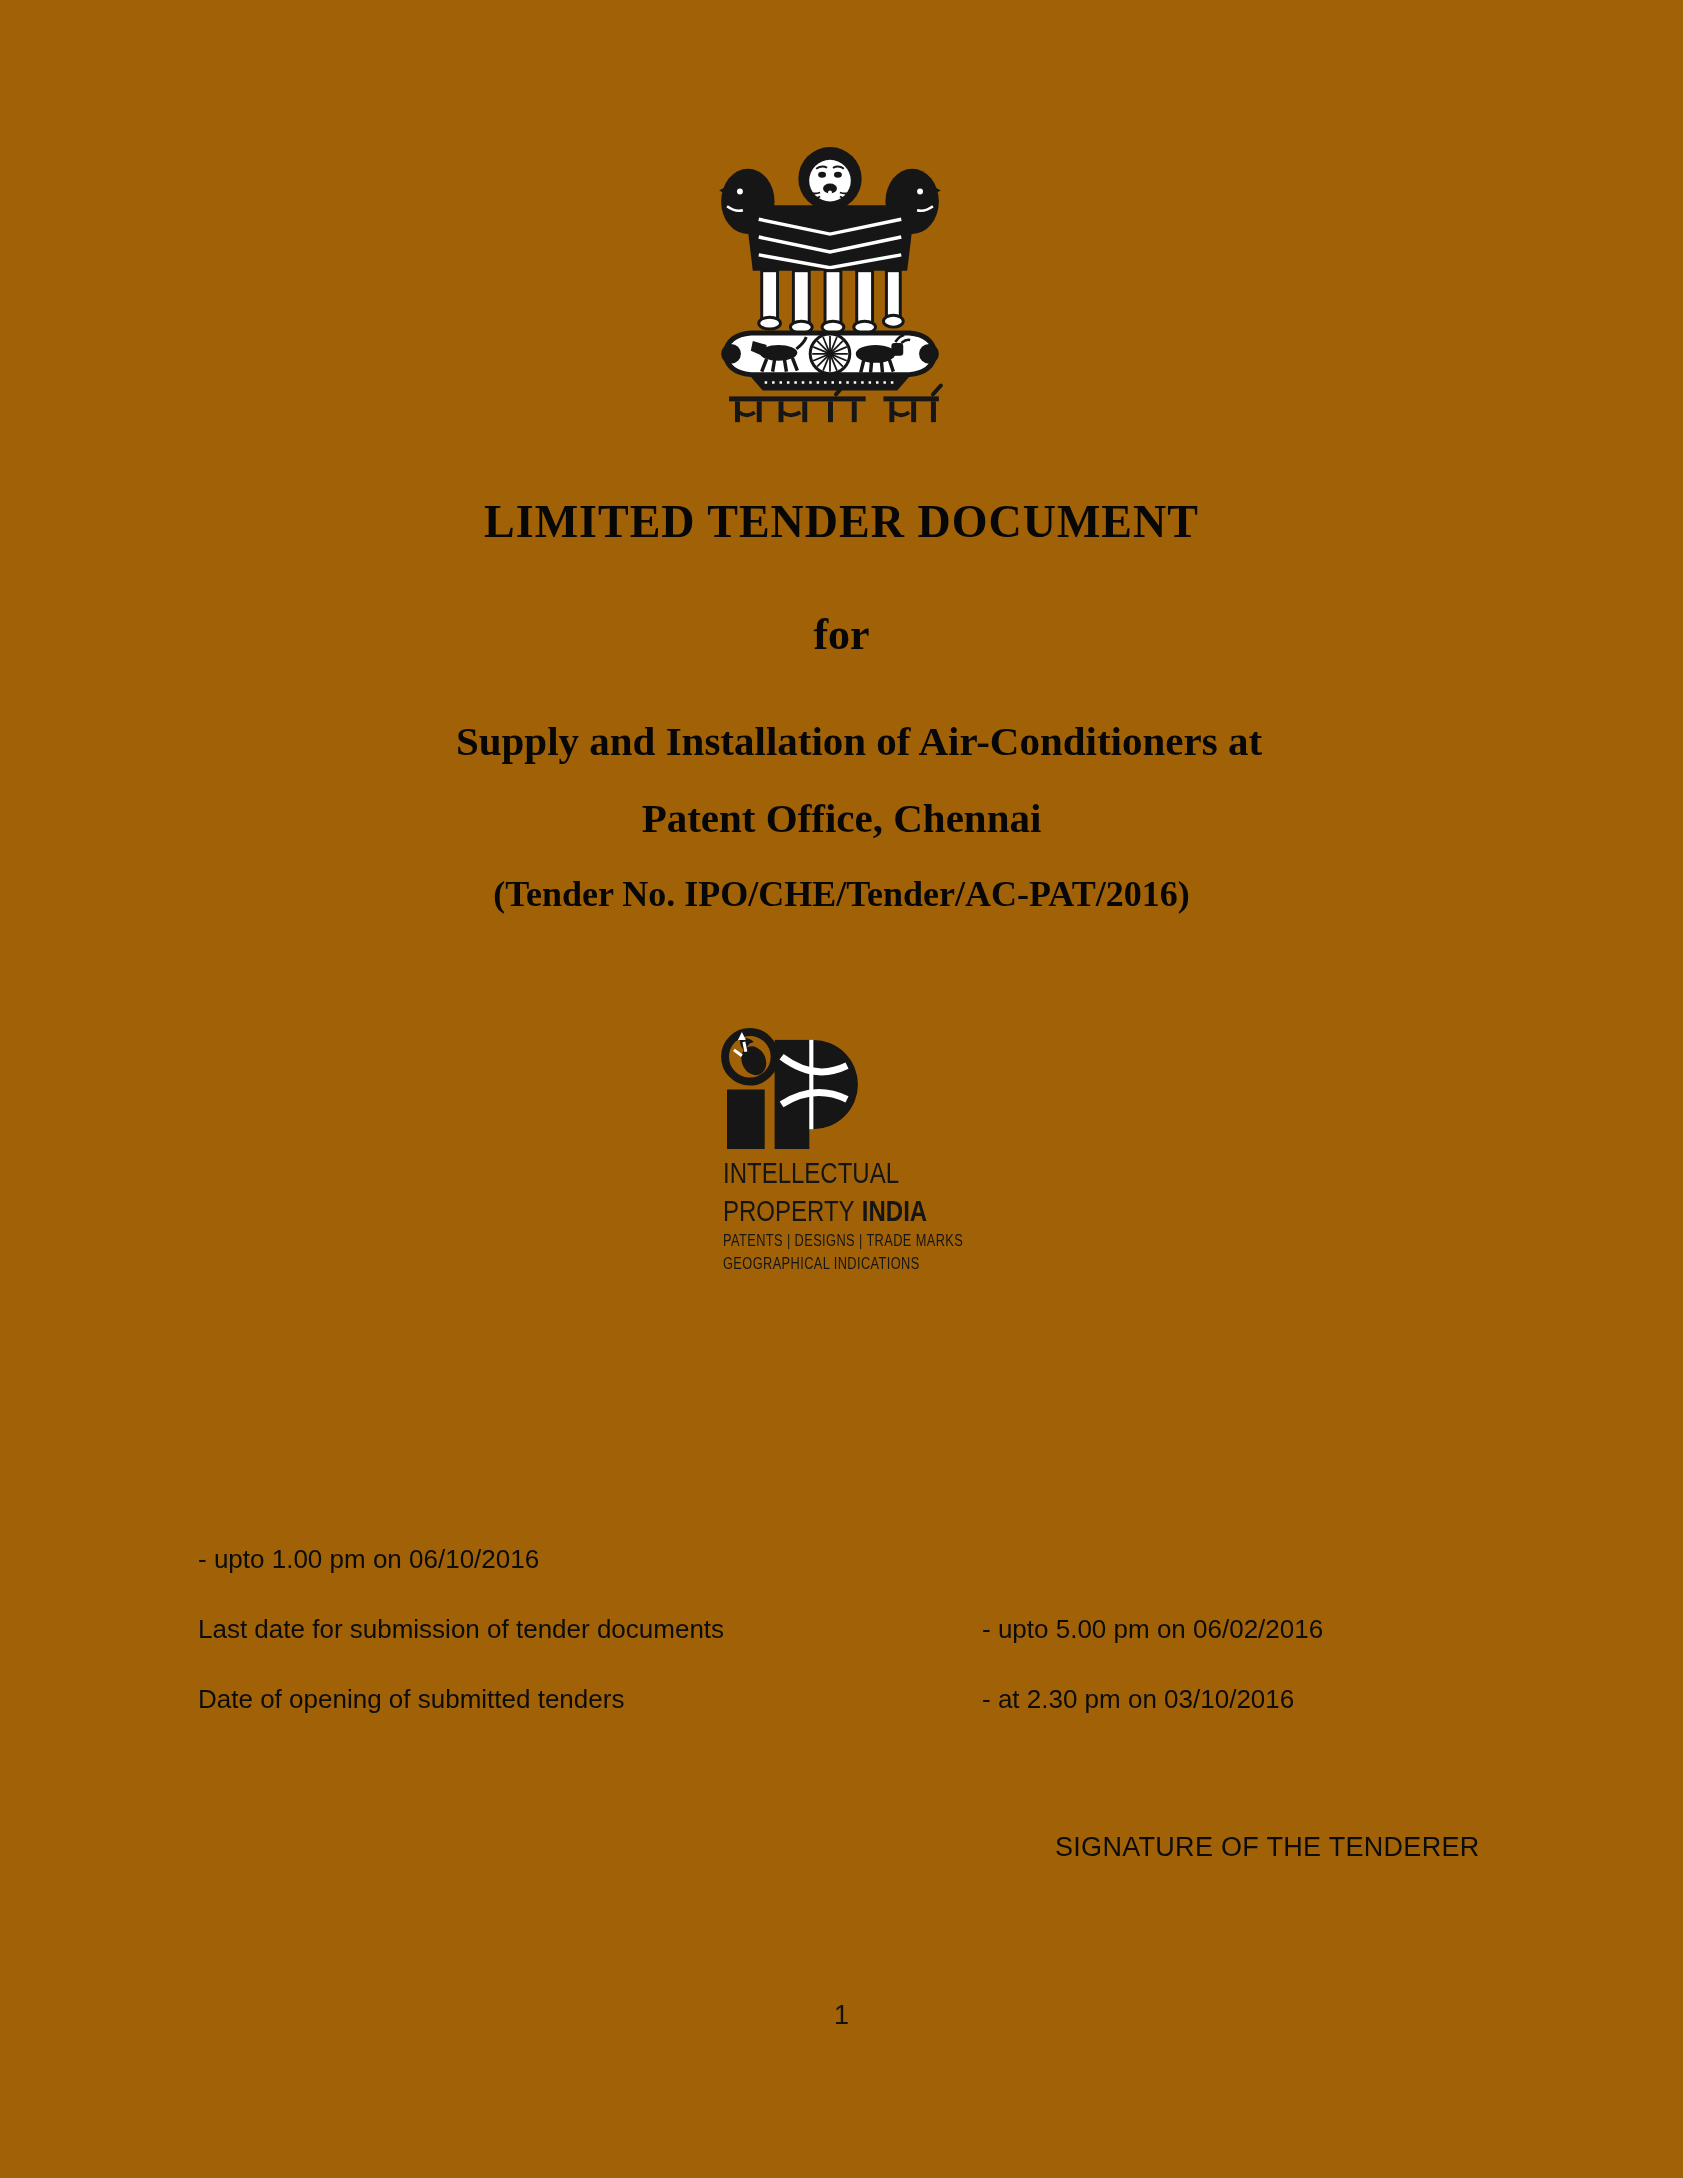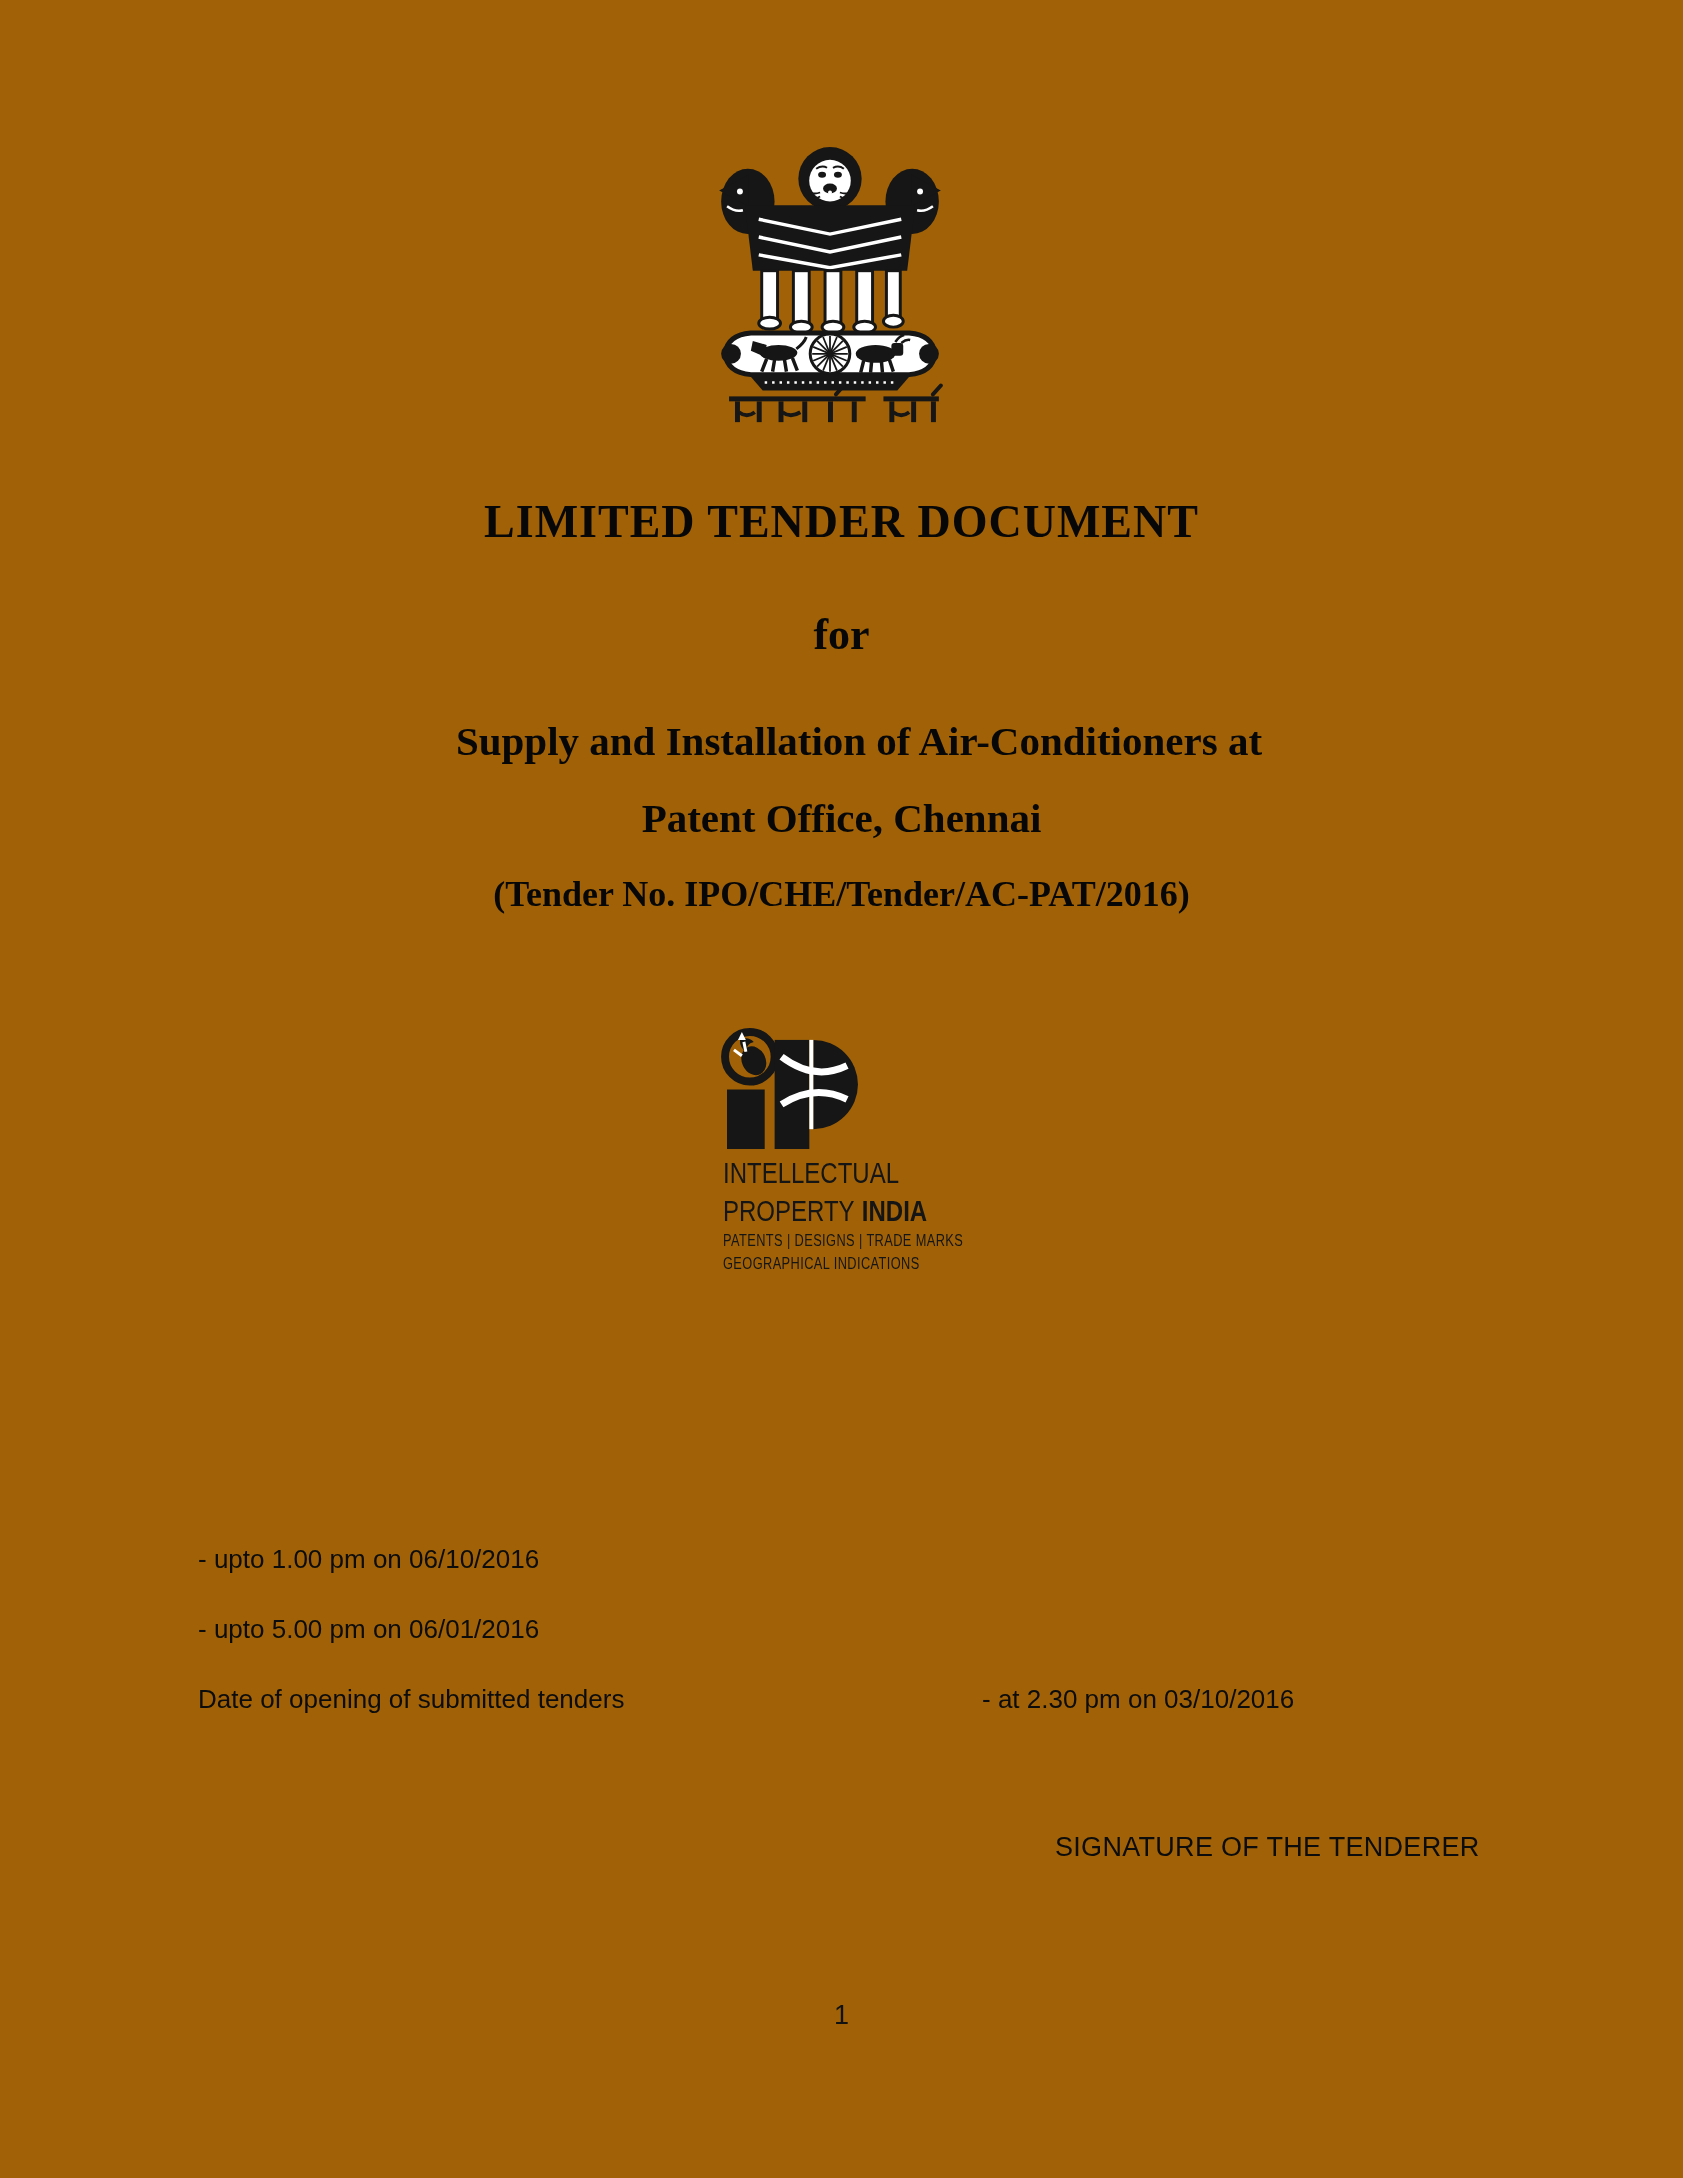--- a/index.html
+++ b/index.html
@@ -165,21 +165,22 @@
   <div class="abs iplogo-text ip-l1">INTELLECTUAL</div>
   <div class="abs iplogo-text ip-l2"><span>PROPERTY</span><span class="bold">INDIA</span></div>
   <div class="abs iplogo-text ip-l3">PATENTS | DESIGNS | TRADE MARKS</div>
   <div class="abs iplogo-text ip-l4">GEOGRAPHICAL INDICATIONS</div>
 
   <div class="abs schedule">
     <div class="sched-row">
       <span class="sched-value">- upto 1.00 pm on 06/10/2016</span>
     </div>
     <div class="sched-row">
-      <span class="sched-value">- upto 5.00 pm on 06/01/2016</span>
+      <span class="sched-label">Last date for submission of tender documents</span>
+      <span class="sched-value">- upto 5.00 pm on 06/02/2016</span>
     </div>
     <div class="sched-row">
       <span class="sched-label">Date of opening of submitted tenders</span>
       <span class="sched-value">- at 2.30 pm on 03/10/2016</span>
     </div>
   </div>
 
   <div class="abs signature">SIGNATURE OF THE TENDERER</div>
 
   <div class="abs centered pagenum">1</div>

